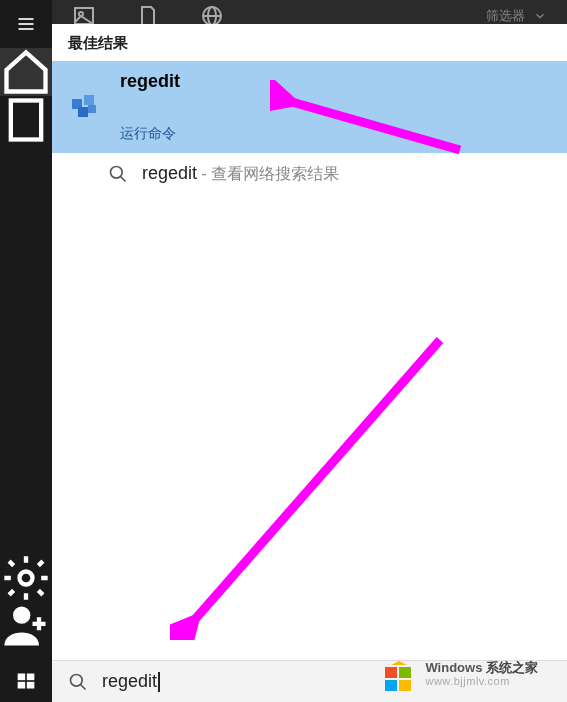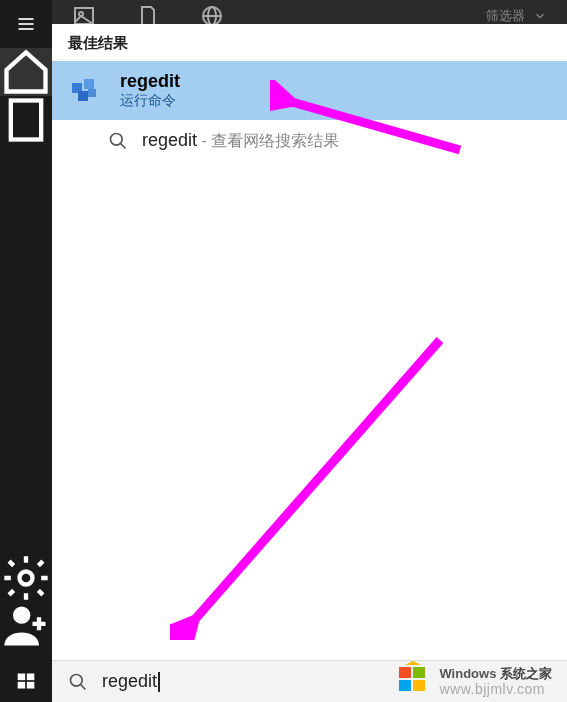--- a/index.html
+++ b/index.html
@@ -107,20 +107,21 @@
       flex-direction: column;
     }
     .best-match-title {
       font-size: 18px;
       font-weight: 700;
       color: #000;
     }
     .best-match-subtitle {
       font-size: 14px;
       color: #1a5490;
+      margin-top: 33px;
     }
     .suggestion-row {
       padding: 10px 16px;
       display: flex;
       align-items: center;
       gap: 14px;
       margin-left: 40px;
     }
     .search-mag {
       width: 20px;
@@ -186,45 +187,45 @@
       height: 80px;
     }
     .arrow2 {
       left: 170px;
       top: 330px;
       width: 280px;
       height: 310px;
     }
     .watermark {
       position: absolute;
-      right: 15px;
+      right: 29px;
       bottom: 5px;
       display: flex;
-      align-items: flex-end;
+      align-items: flex-start;
       gap: 8px;
     }
     .wm-logo {
       width: 36px;
       height: 36px;
     }
     .wm-text {
       display: flex;
       flex-direction: column;
       line-height: 1.1;
     }
     .wm-line1 {
       font-size: 13px;
       color: #555;
       font-weight: 600;
     }
     .wm-line1 .cn {
       color: #444;
     }
     .wm-line2 {
-      font-size: 14px;
+      font-size: 11px;
       color: #aaa;
       letter-spacing: 0.5px;
     }
   </style>
 </head>
 <body>
 
 <div class="taskbar-left">
   <div class="taskbar-left-top">
     <div class="tb-icon hamburger">

